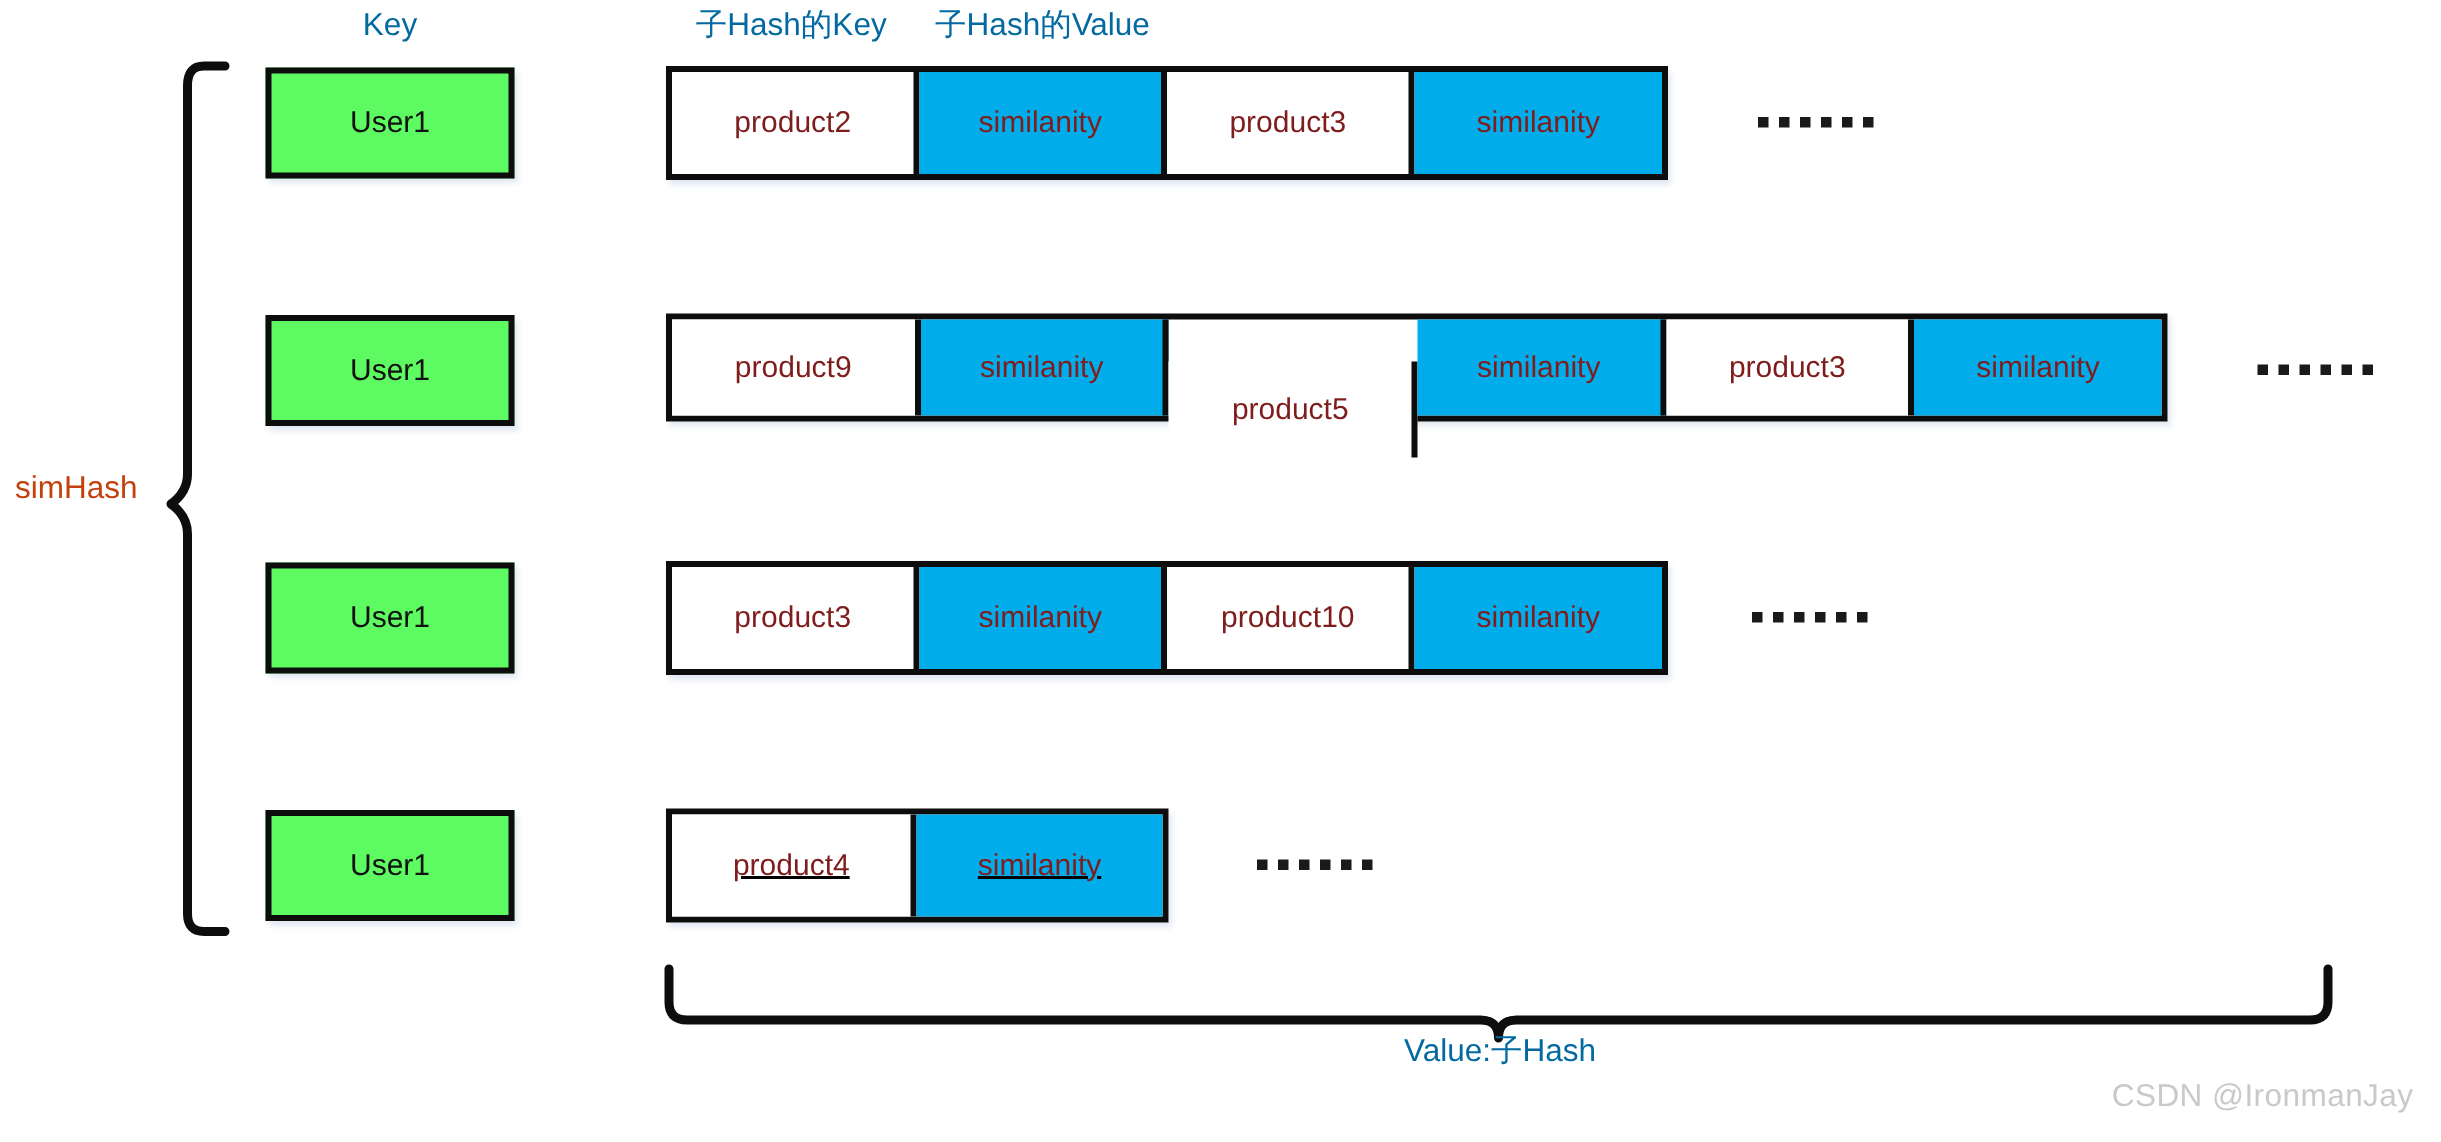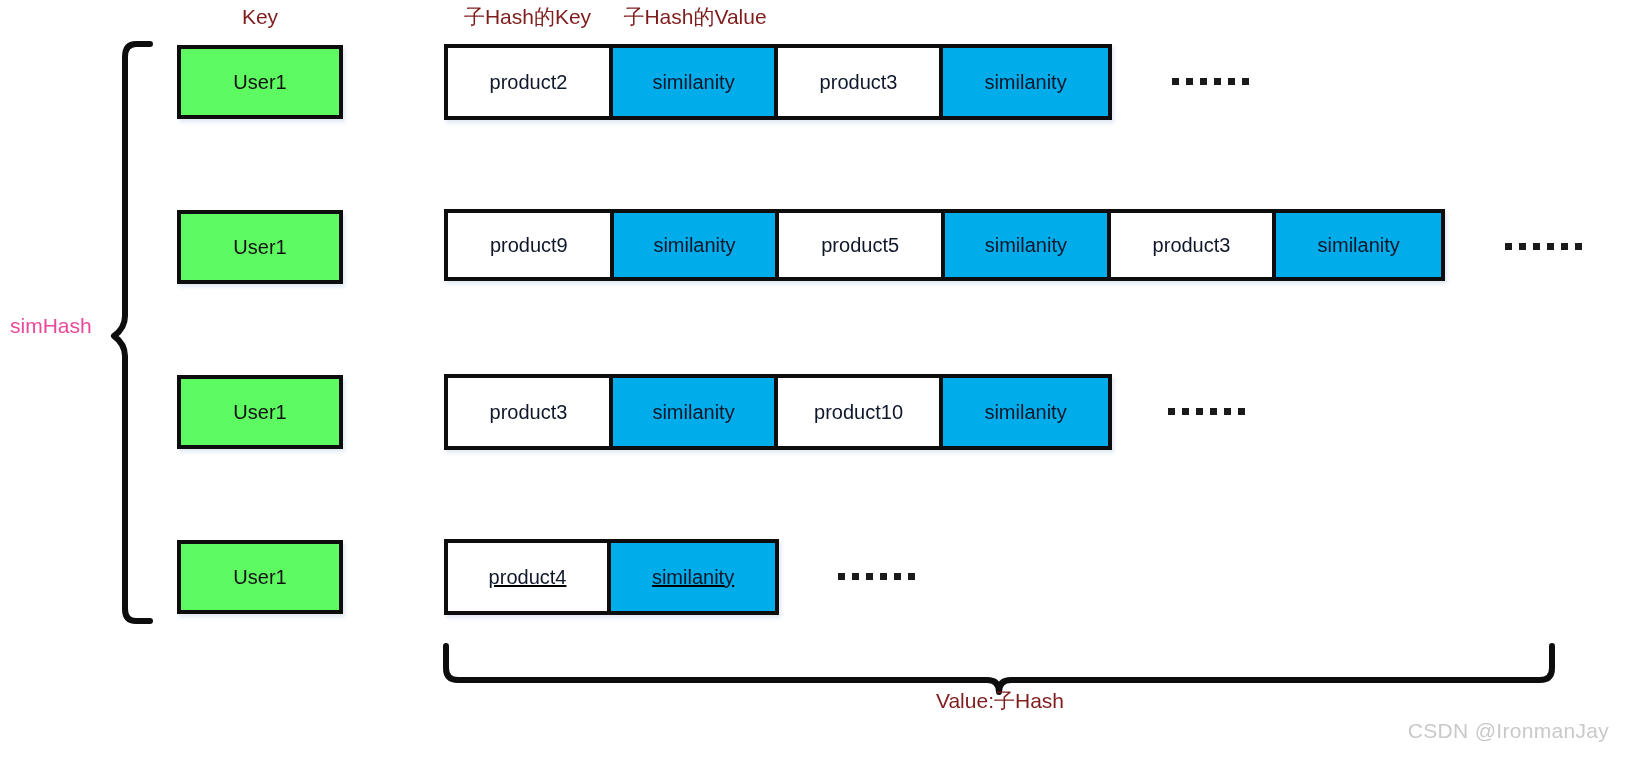--- a/index.html
+++ b/index.html
@@ -22,31 +22,31 @@
     top: 0;
     width: 1627px;
     height: 761px;
   }
 
   
   .col-label {
     position: absolute;
     font-size: 21px;
     line-height: 26px;
-    color: #7f1d1d;
+    color: #0369a1;
     white-space: nowrap;
     text-align: center;
   }
 
   
   .side-label {
     position: absolute;
     font-size: 21px;
     line-height: 26px;
-    color: #ec4899;
+    color: #c2410c;
     white-space: nowrap;
   }
 
   
   .key-box {
     position: absolute;
     box-sizing: border-box;
     border: 4px solid #0d0d0d;
     background: #5EFA62;
     display: flex;
@@ -65,21 +65,21 @@
     background: #ffffff;
     box-shadow: 2px 3px 4px rgba(120,150,200,0.22);
   }
 
   .cell {
     box-sizing: border-box;
     display: flex;
     align-items: center;
     justify-content: center;
     font-size: 20px;
-    color: #0f172a;
+    color: #7f1d1d;
     height: 100%;
     border-right: 4px solid #0d0d0d;
     white-space: nowrap;
   }
   .cell:last-child { border-right: none; }
   .cell.k { background: #ffffff; }
   .cell.v { background: #00ACE9; text-align: center; }
 
   
   .dots {
@@ -150,21 +150,21 @@
       <i></i>
   </div>
 
   <div class="key-box" style="left:177px; top:210px; width:166px; height:74px;">
     <span>User1</span>
   </div>
 
   <div class="cellrow" style="left:444px; top:209px; width:1001px; height:72px;">
     <div class="cell k" style="width:167px;">product9</div>
     <div class="cell v" style="width:167px;">similanity</div>
-    <div class="cell k" style="width:167px;">product5</div>
+    <div class="cell k" style="width:167px;margin-top:28px;">product5</div>
     <div class="cell v" style="width:167px;">similanity</div>
     <div class="cell k" style="width:167px;">product3</div>
     <div class="cell v" style="width:166px;">similanity</div>
   </div>
 
   <div class="dots" style="left:1505px; top:243px;">
     <i></i>
       <i></i>
       <i></i>
       <i></i>

